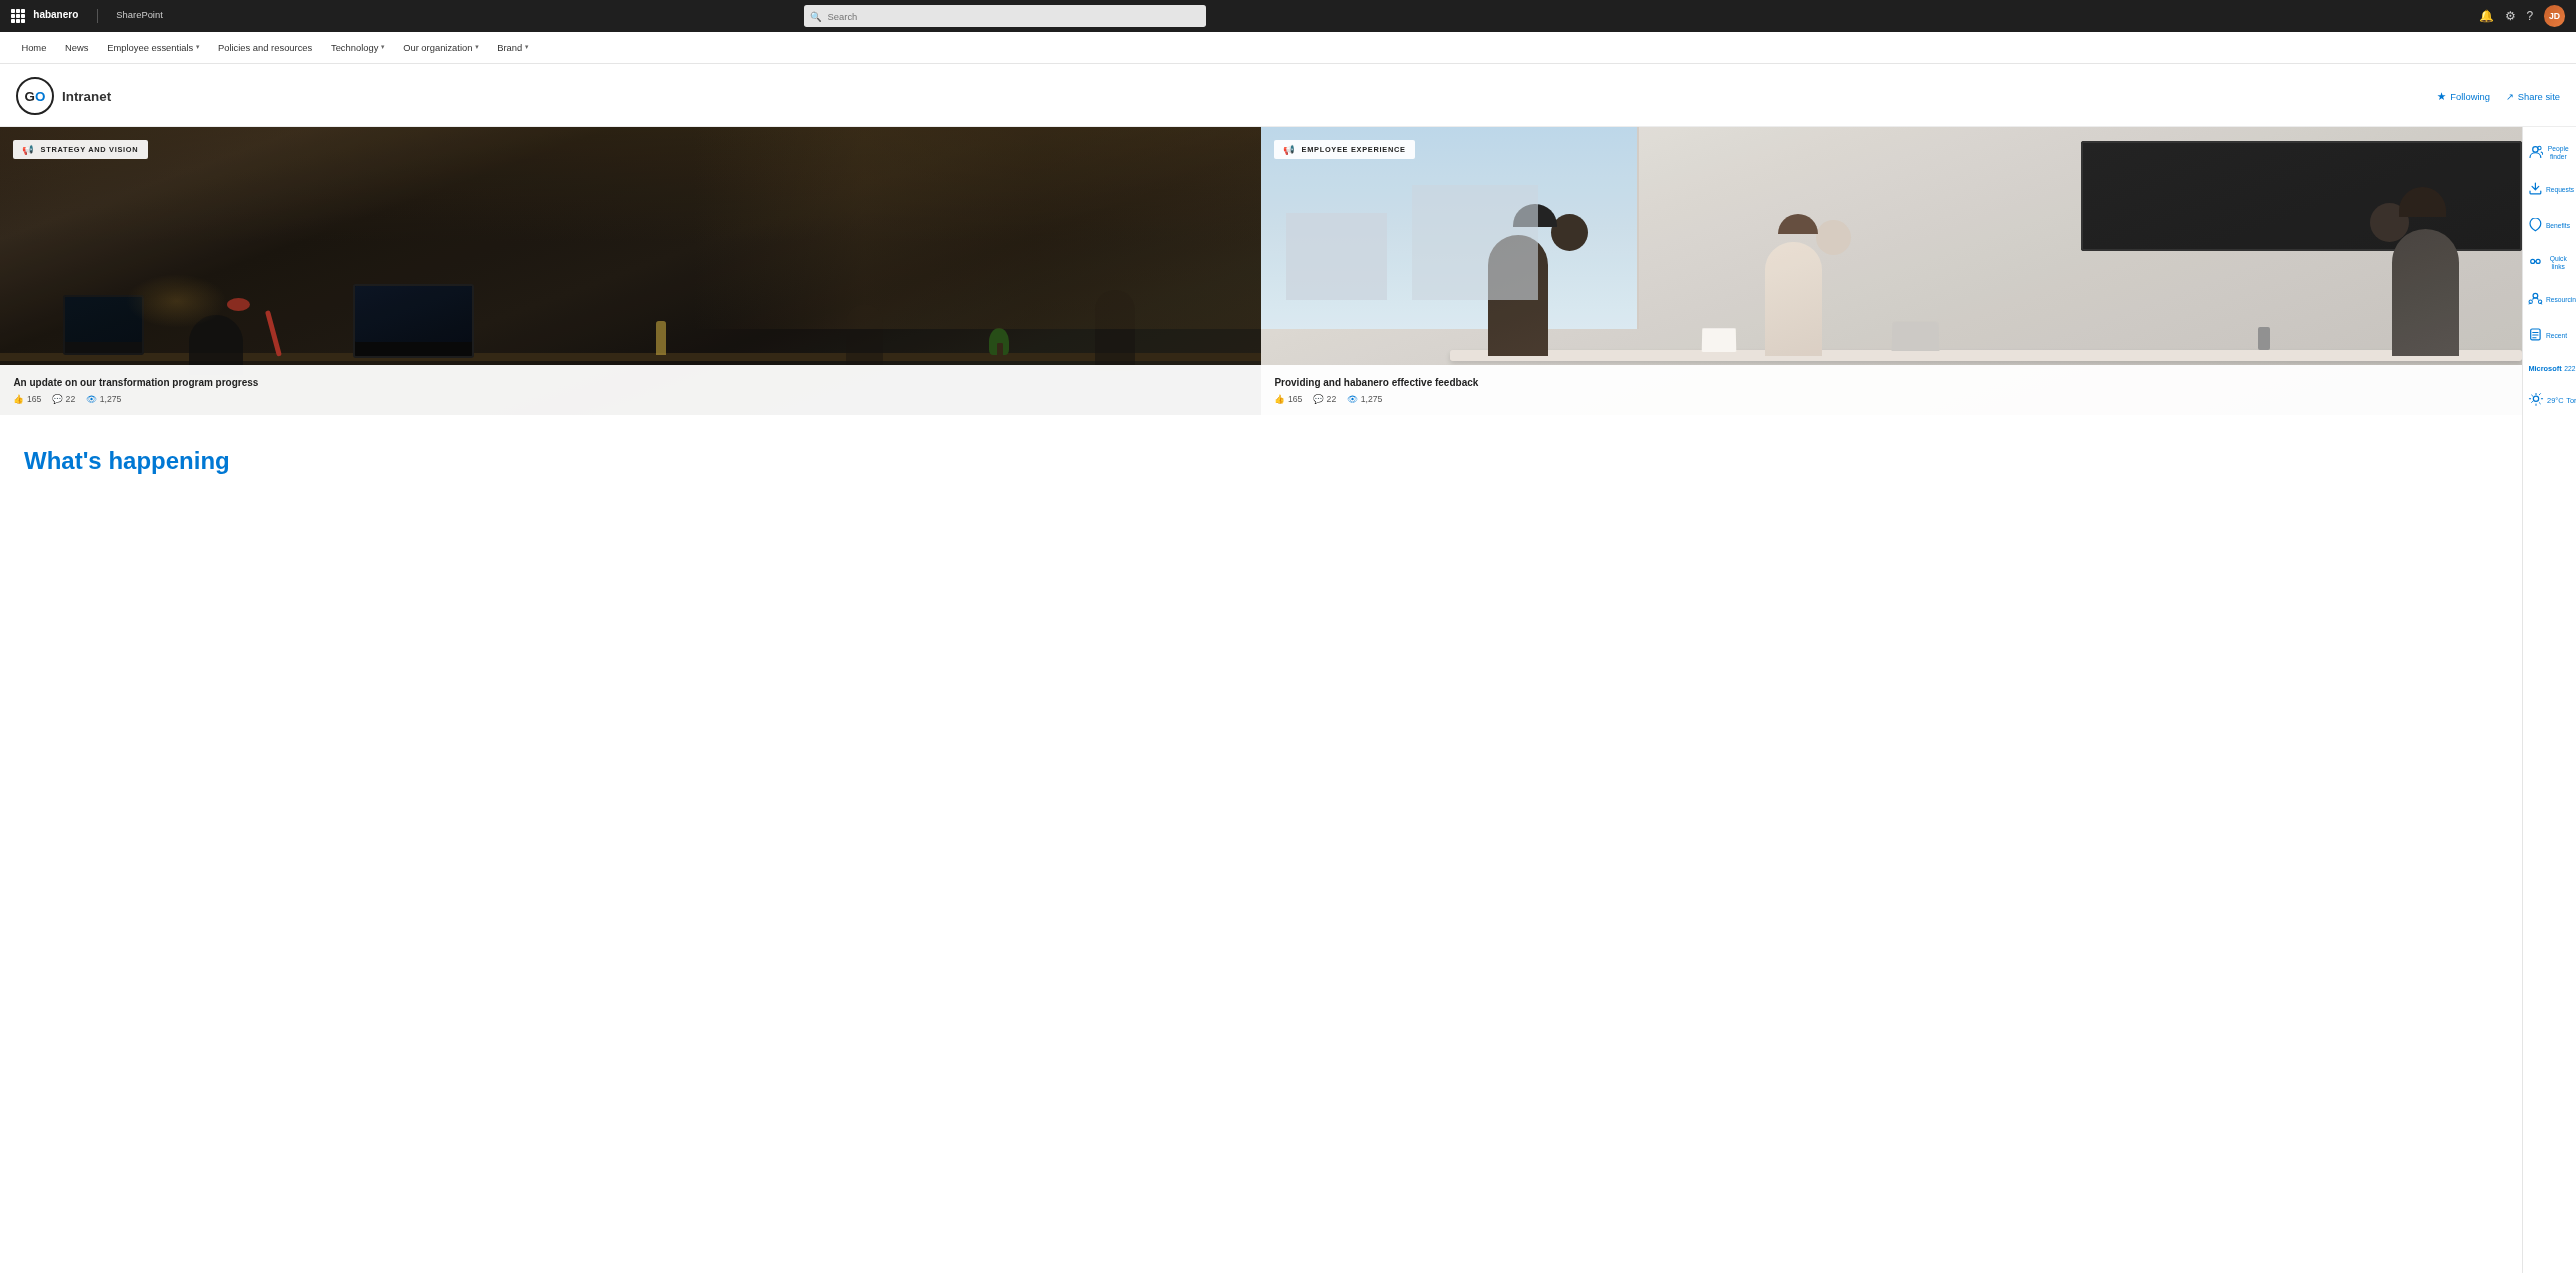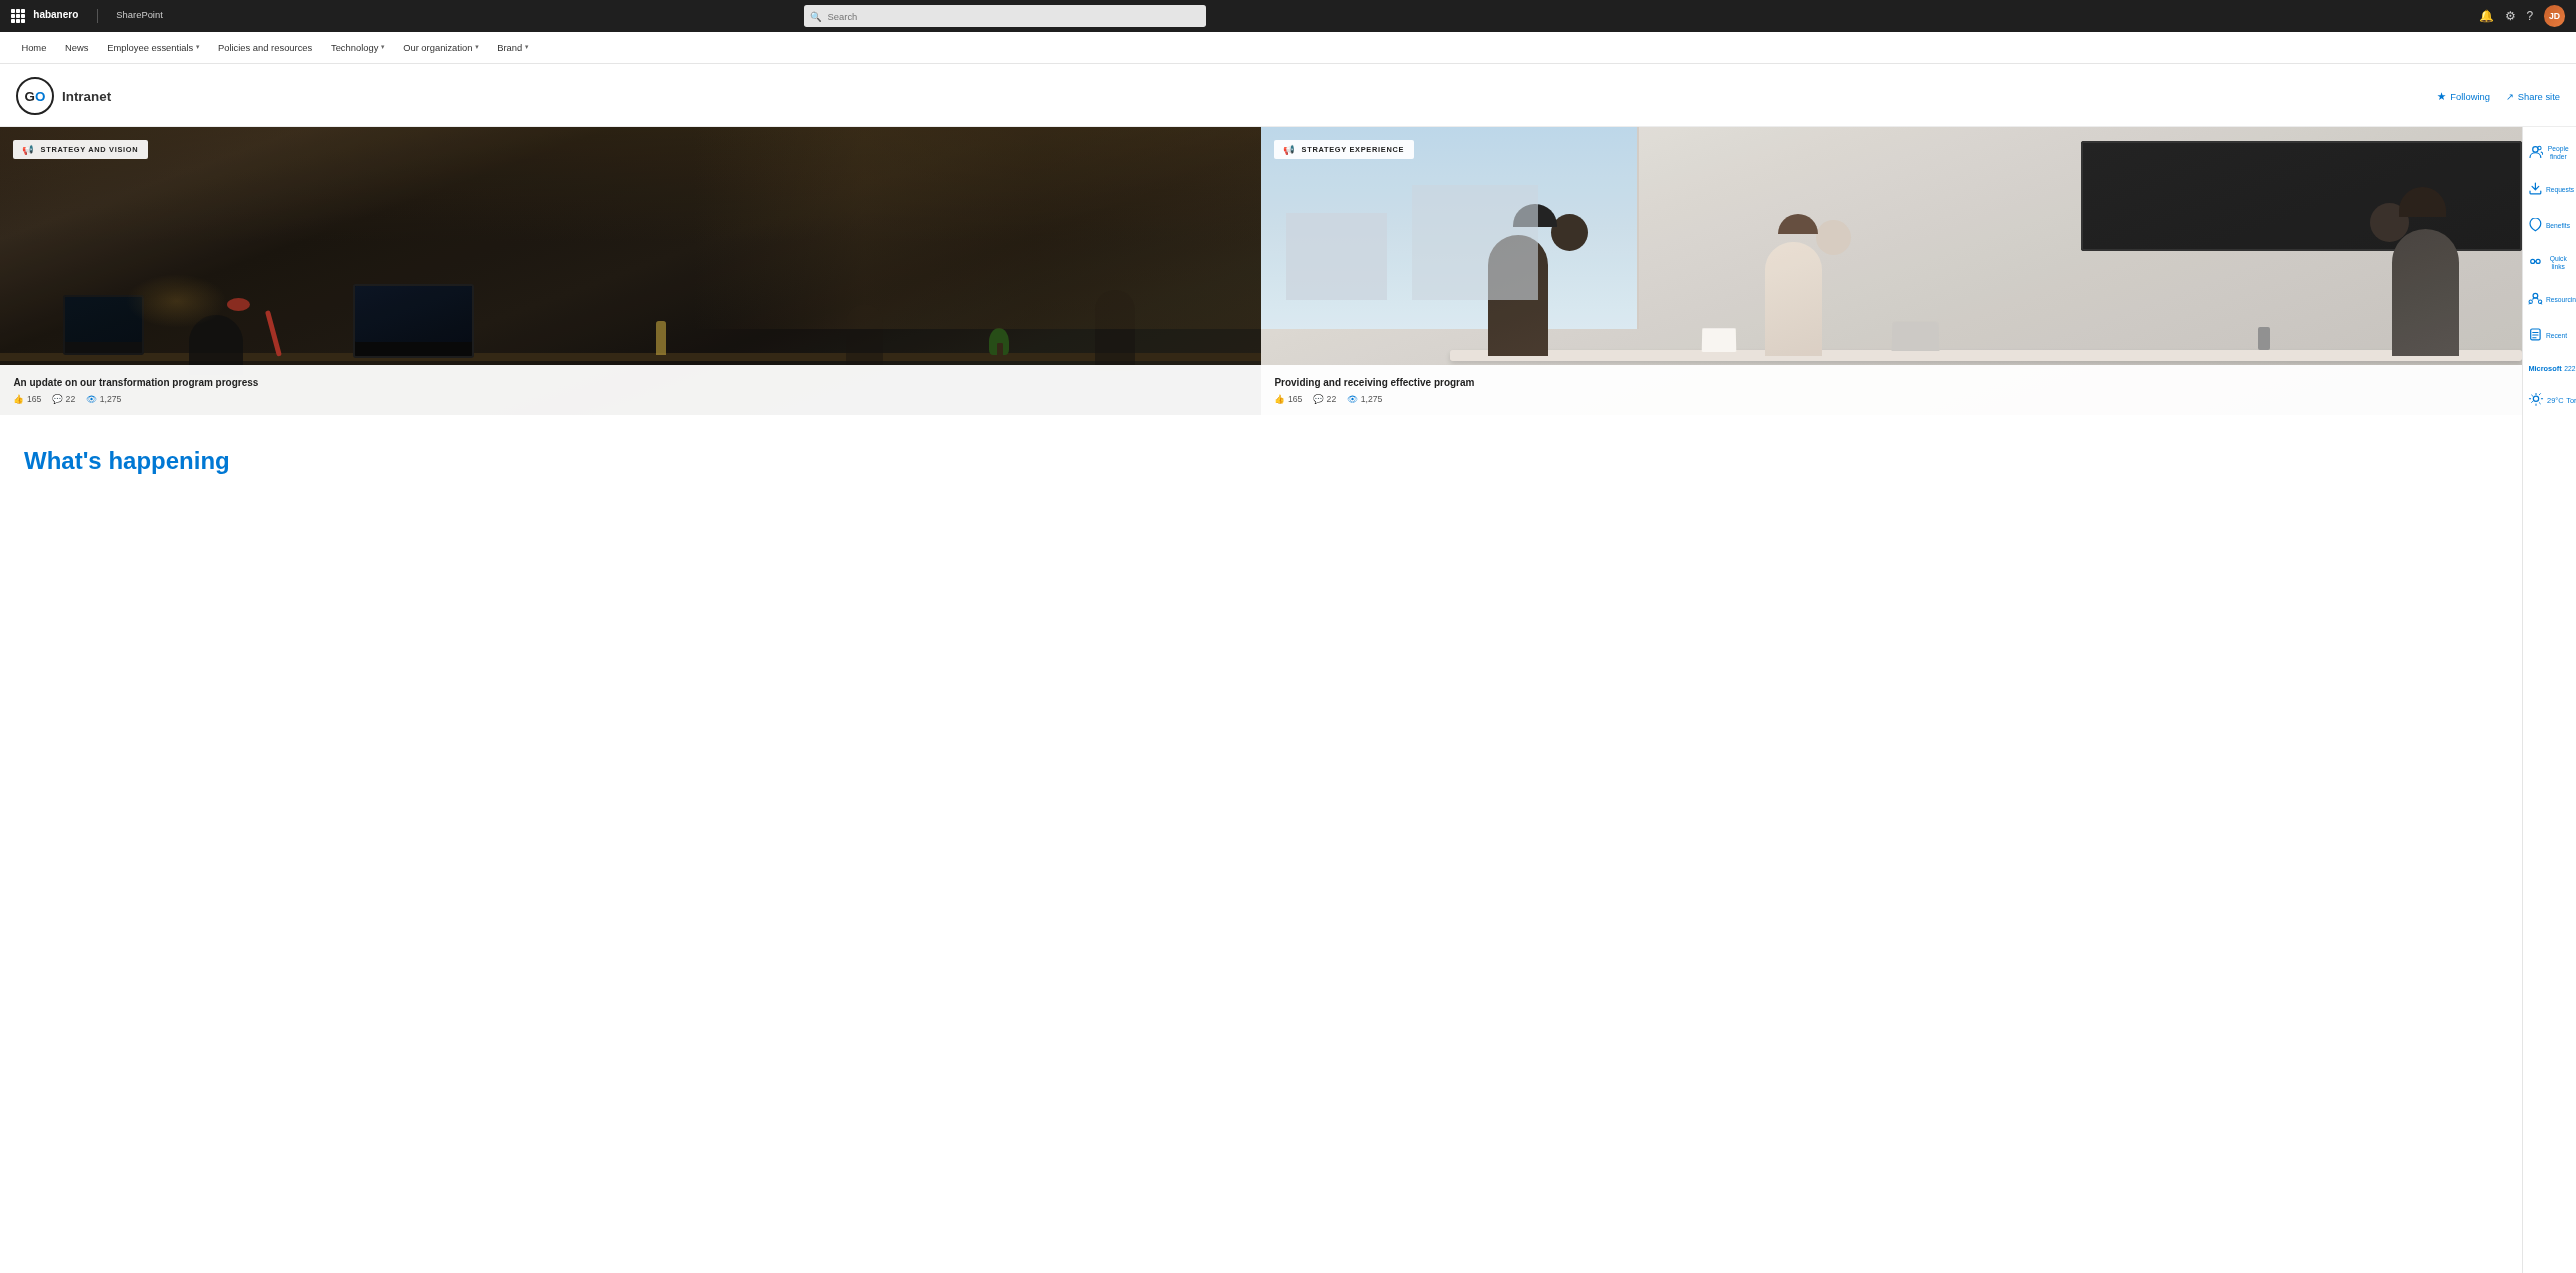--- a/index.html
+++ b/index.html
@@ -482,24 +482,24 @@
 
           <div style="position:absolute;bottom:65px;right:20%;width:12px;height:23.5px;background:#888;border-radius:2px;"></div>
 
           <div style="position:absolute;top:30%;left:2%;width:8%;height:30%;background:rgba(200,210,220,0.8);"></div>
           <div style="position:absolute;top:20%;left:12%;width:10%;height:40%;background:rgba(200,210,220,0.6);"></div>
 
           <div style="position:absolute;inset:0;background:rgba(255,255,255,0.08);"></div>
         </div>
         <div class="hero-badge">
           <span class="badge-icon">📢</span>
-          <span>STRATEGY EXPERIENCE</span>
+          <span>EMPLOYEE EXPERIENCE</span>
         </div>
         <div class="hero-caption">
-          <div class="hero-caption-text">Providing and receiving effective program</div>
+          <div class="hero-caption-text">Providing and habanero effective feedback</div>
           <div class="hero-stats">
             <div class="hero-stat">
               <span class="stat-icon">👍</span>
               <span>165</span>
             </div>
             <div class="hero-stat">
               <span class="stat-icon">💬</span>
               <span>22</span>
             </div>
             <div class="hero-stat">

